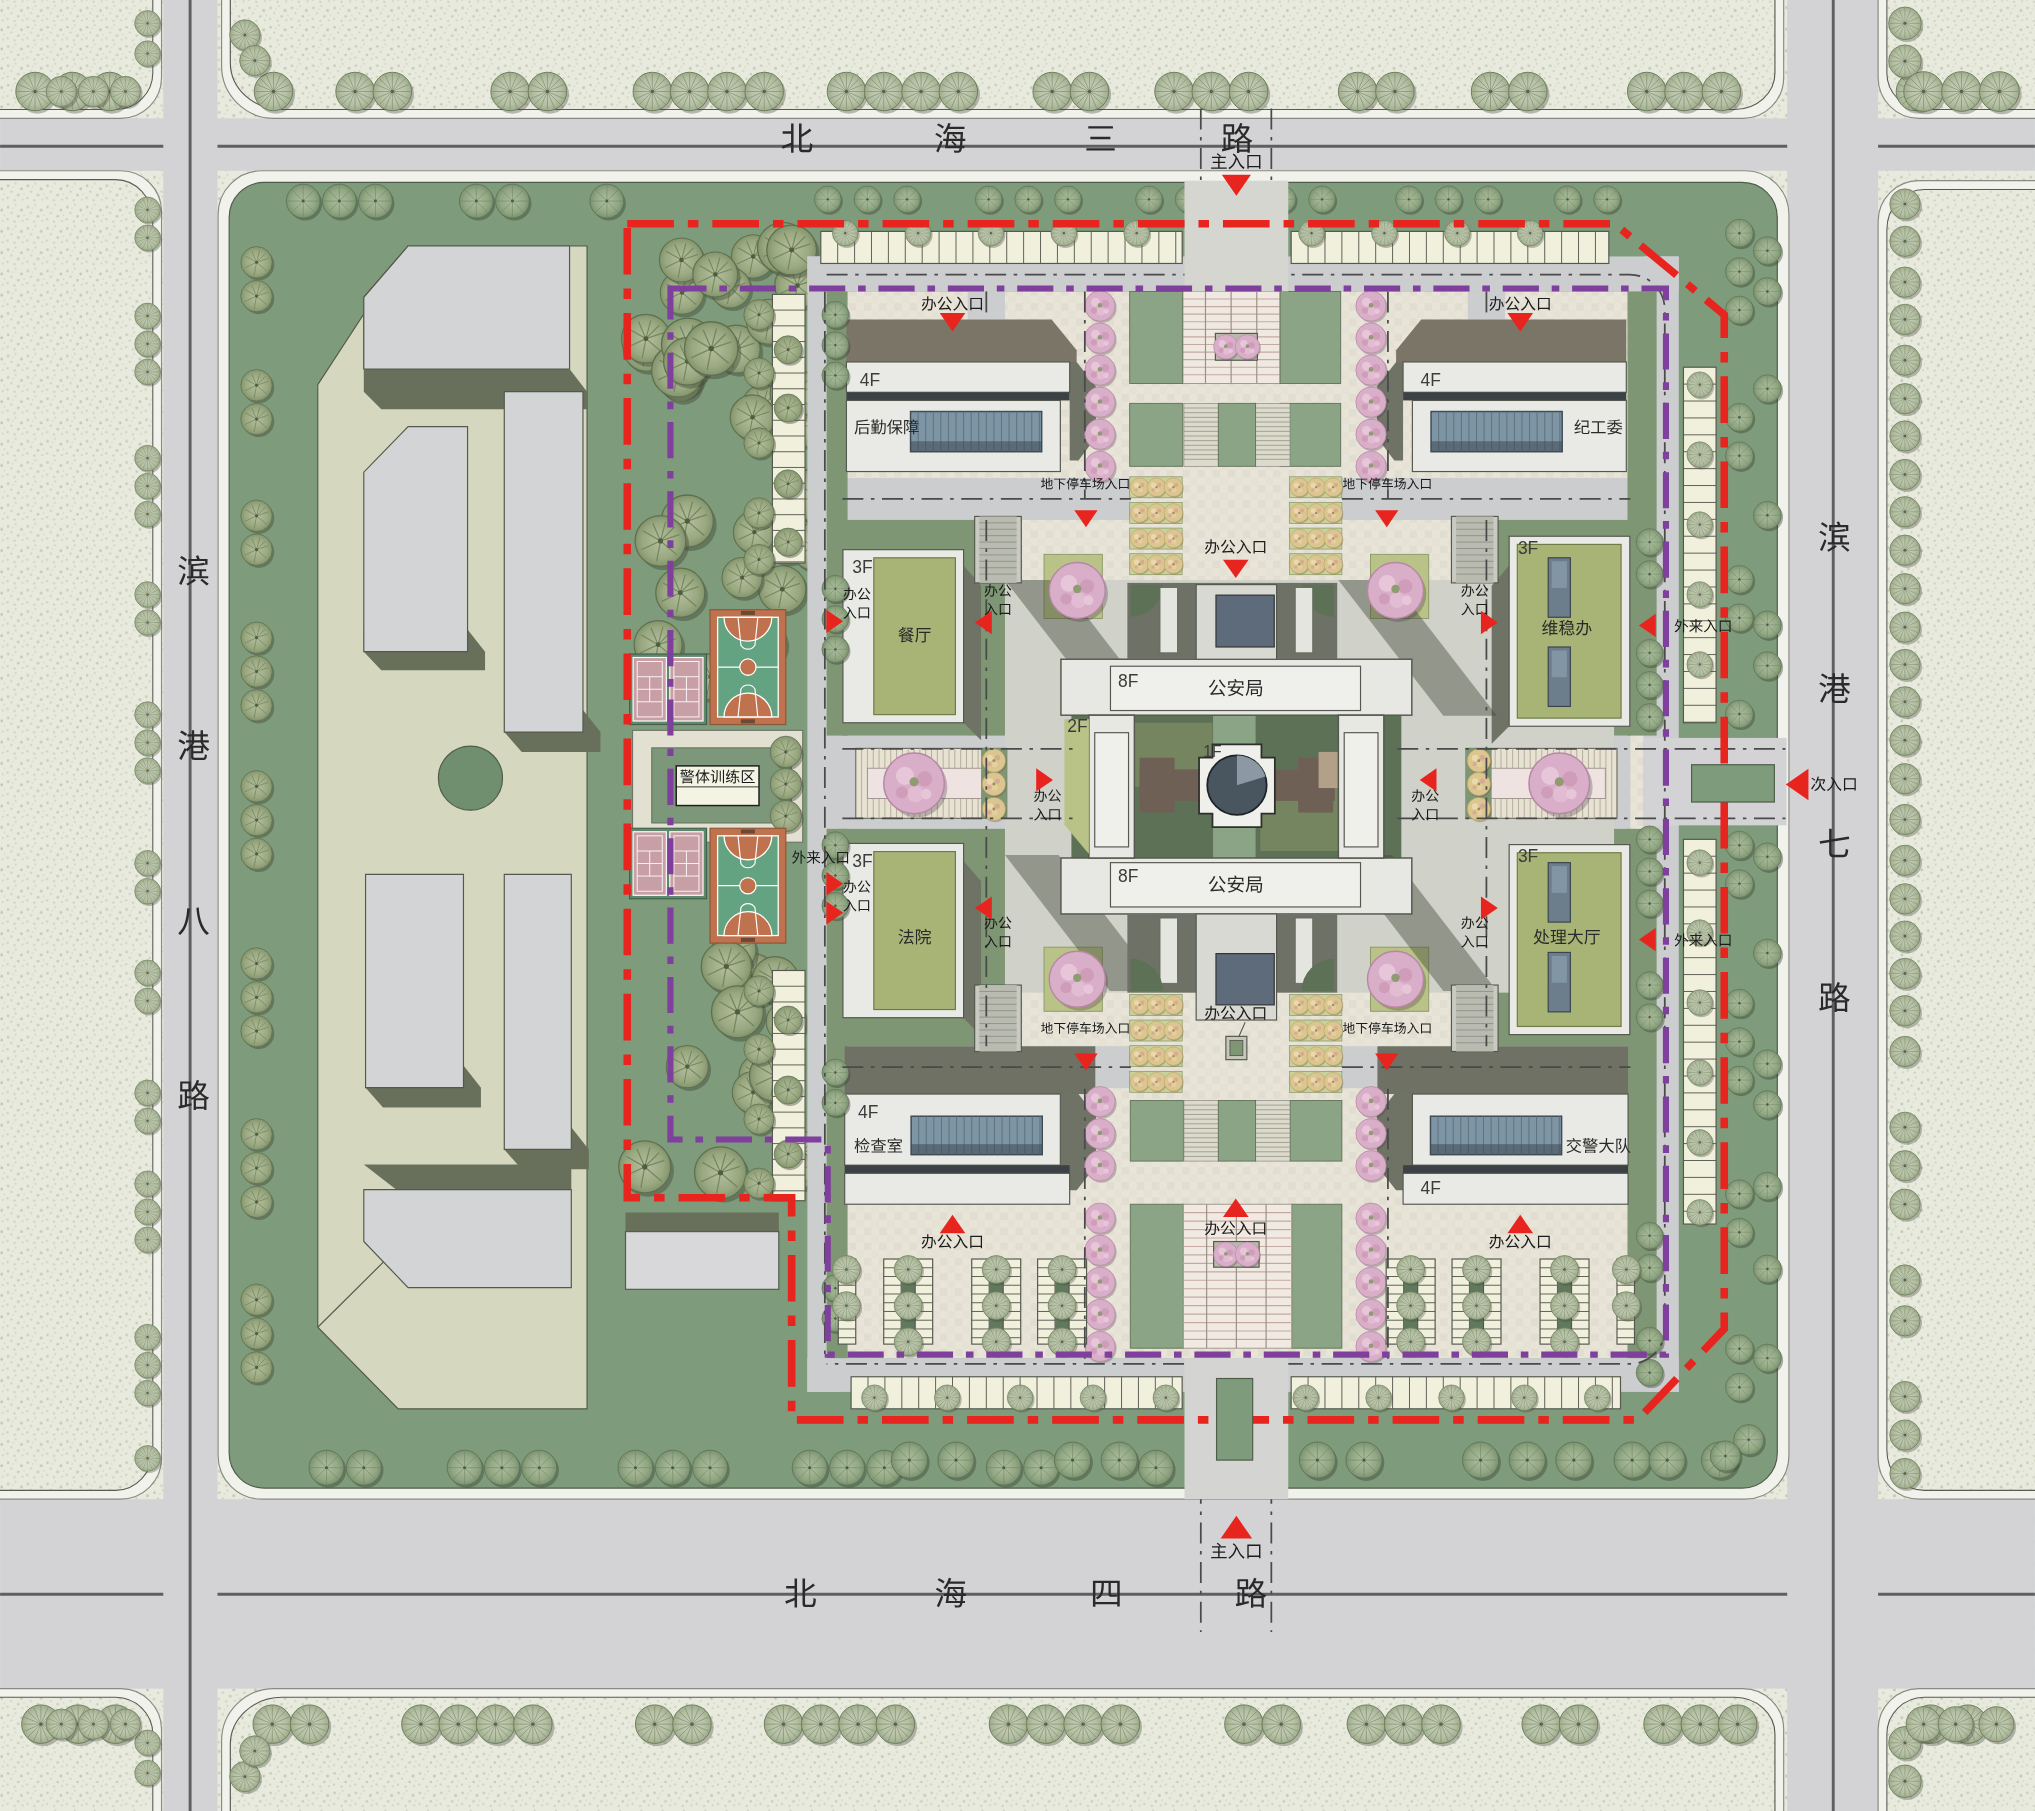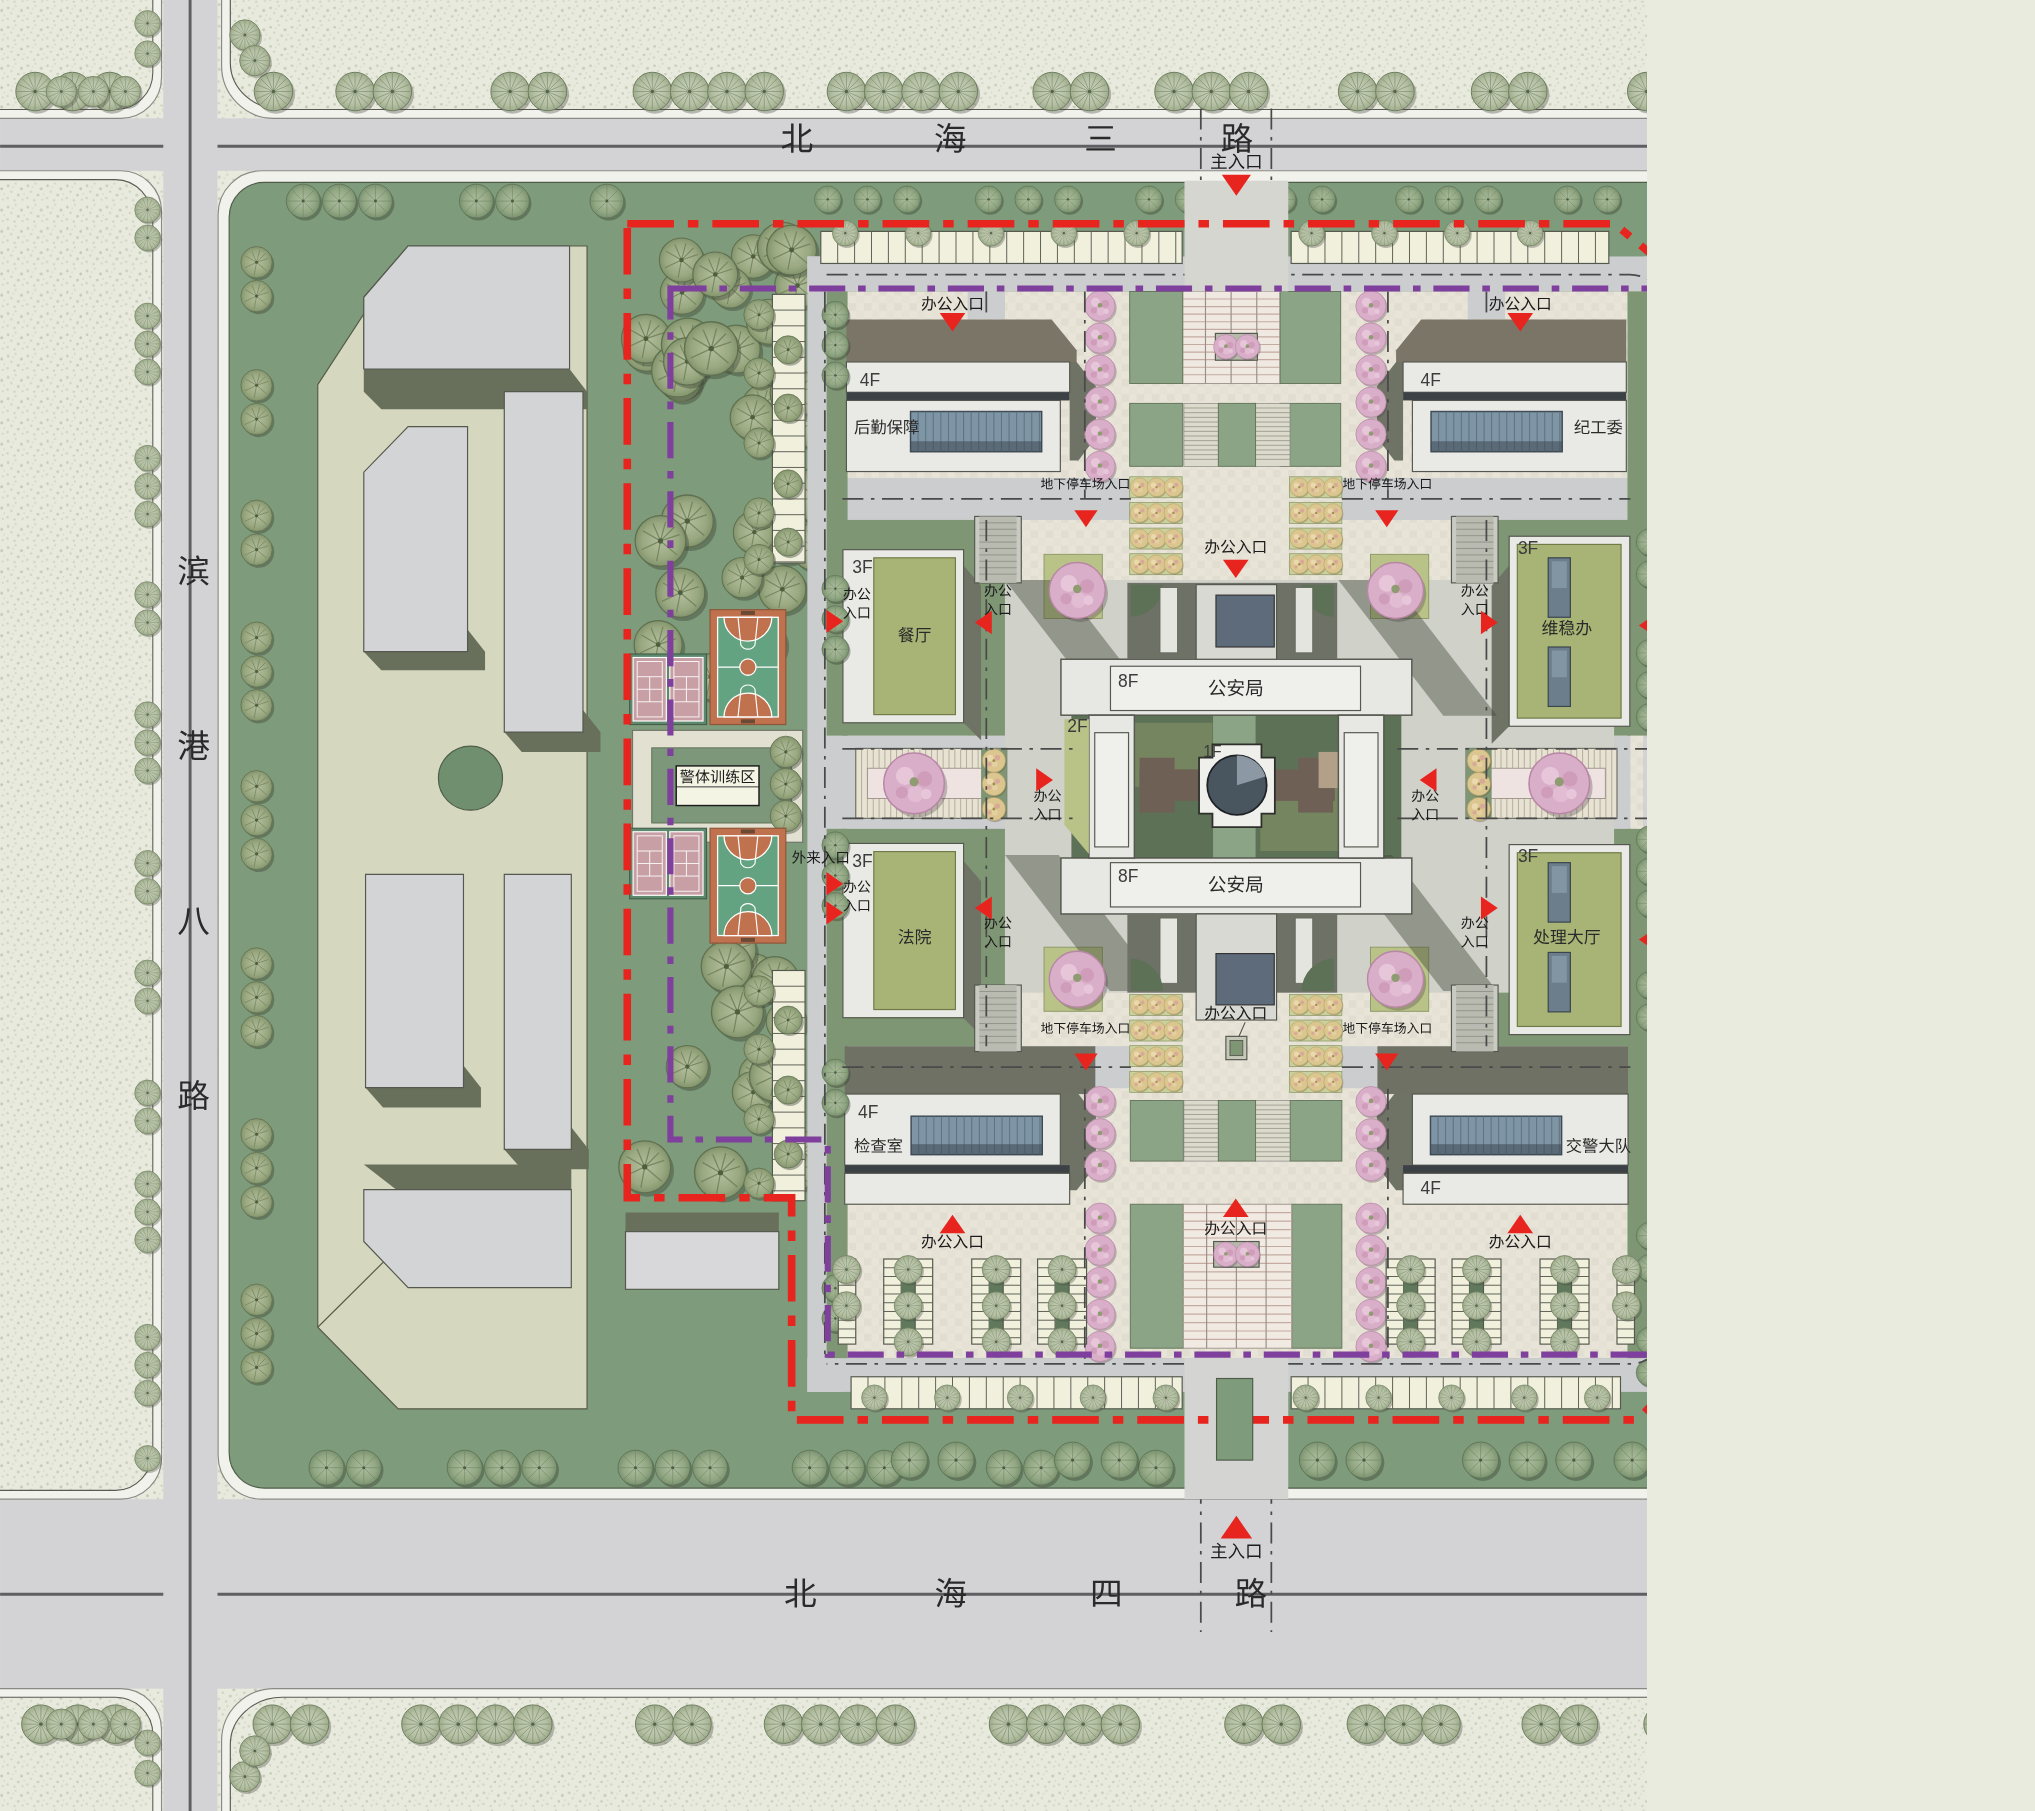--- a/index.html
+++ b/index.html
@@ -1,12 +1,12 @@
 <!DOCTYPE html>
-<html style="font-size:9.3px"><head><meta charset="utf-8"><style>html,body{margin:0;padding:0;background:#e9ebde;}#plan{width:1647px;height:1811px;position:relative;overflow:hidden;}</style></head><body>
+<html style="font-size:9.3px"><head><meta charset="utf-8"><style>html,body{margin:0;padding:0;background:#e9ebde;}#plan{width:2035px;height:1811px;position:relative;overflow:hidden;}</style></head><body>
 <div id="plan"><svg width="2035" height="1811" viewBox="0 0 3491 3107">
 <defs>
 <pattern id="stip" width="37" height="37" patternUnits="userSpaceOnUse">
  <rect width="37" height="37" fill="#e8eade"></rect>
  <circle cx="6" cy="8" r="2.4" fill="#c6cdb6"></circle>
           <circle cx="20" cy="4" r="1.8" fill="#cfd4c0"></circle>
  <circle cx="31" cy="13" r="2.6" fill="#c2c9b2"></circle>
           <circle cx="12" cy="18" r="2" fill="#ccd1bd"></circle>
  <circle cx="25" cy="24" r="2.4" fill="#c6cdb6"></circle>
           <circle cx="5" cy="29" r="2.2" fill="#cfd4c0"></circle>

